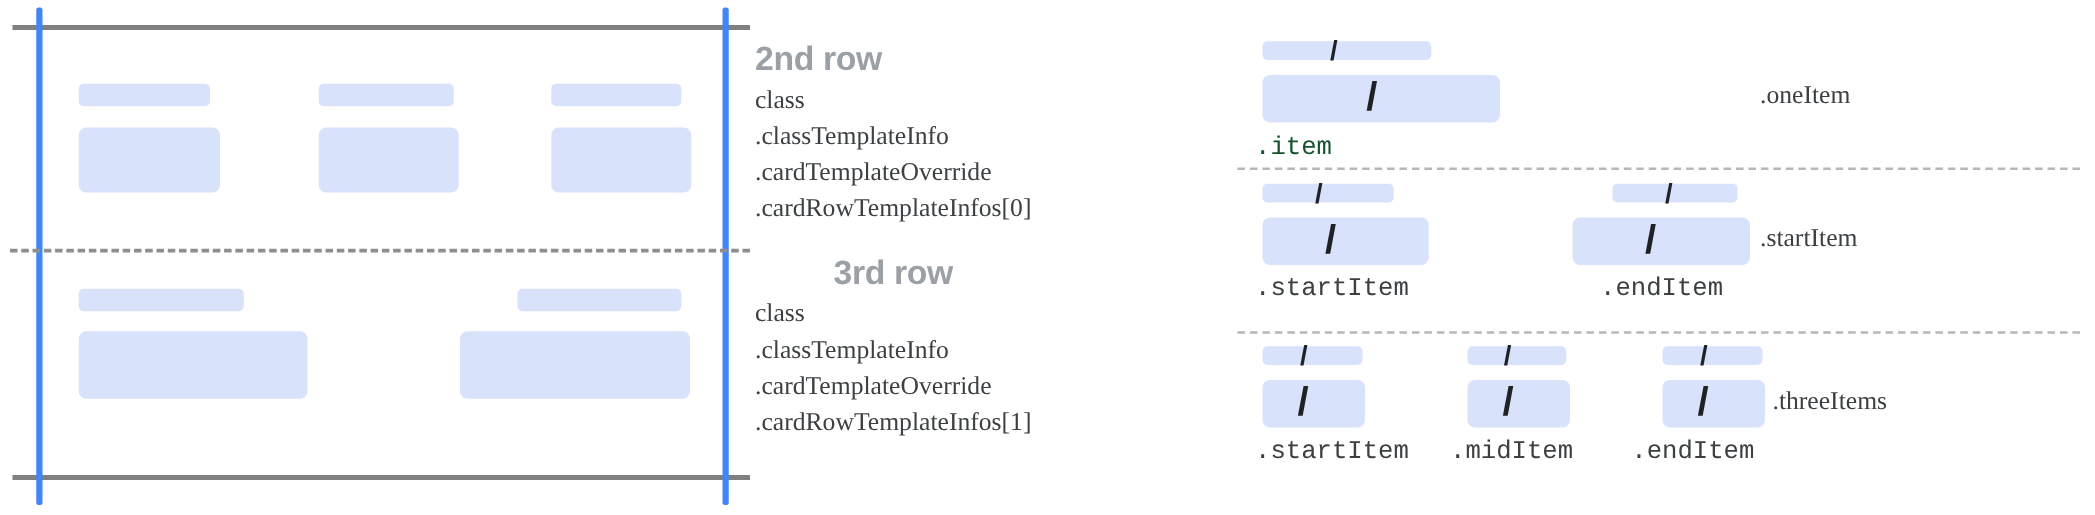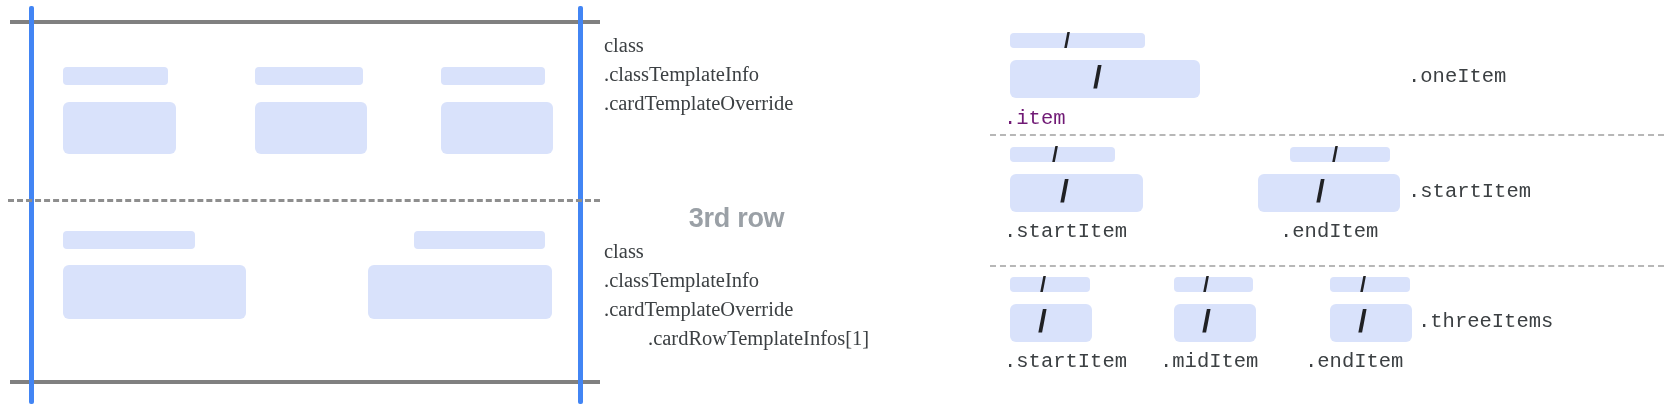--- a/index.html
+++ b/index.html
@@ -67,21 +67,21 @@
     color: #3c4043;
     line-height: 29px;
     white-space: nowrap;
   }
 
   
   #legend { position: absolute; left: 980px; top: 0; width: 696px; height: 412px; }
   .legend-row { position: absolute; left: 0; width: 696px; }
   .legend-name {
     position: absolute;
-    font-family: Liberation Mono, monospace;
+    font-family: Liberation Serif, serif;
     font-size: 20.5px;
     color: #3c4043;
     white-space: nowrap;
   }
   .item-caption {
     position: absolute;
     font-family: "Liberation Mono", monospace;
     font-size: 20.5px;
     color: #3c4043;
     white-space: nowrap;
@@ -119,44 +119,46 @@
   <div class="ph sm" style="left: 63px; top: 231px; width: 132px; height: 18px; background: rgb(217, 226, 251);"></div>
   <div class="ph" style="left: 63px; top: 265px; width: 183px; height: 54px; background: rgb(217, 226, 251);"></div>
 
   <div class="ph sm" style="left: 414px; top: 231px; width: 131px; height: 18px; background: rgb(217, 226, 251);"></div>
   <div class="ph" style="left: 368px; top: 265px; width: 184px; height: 54px; background: rgb(217, 226, 251);"></div>
 </div>
 
 <div id="annotations">
 
   <div class="anno-group" style="top:31px;">
+    <div class="anno-title" style="color: rgb(154, 160, 166);">2nd row</div>
     <div class="anno-lines" style="color: rgb(60, 64, 67);">class</div>
     <div class="anno-lines" style="color: rgb(60, 64, 67);">.classTemplateInfo</div>
     <div class="anno-lines" style="color: rgb(60, 64, 67);">.cardTemplateOverride</div>
+    <div class="anno-lines" style="color: rgb(60, 64, 67);">.cardRowTemplateInfos[0]</div>
   </div>
 
   <div class="anno-group" style="top:202px;">
     <div class="anno-title" style="color: rgb(154, 160, 166); text-align: center;">3rd row</div>
     <div class="anno-lines" style="color: rgb(60, 64, 67);">class</div>
     <div class="anno-lines" style="color: rgb(60, 64, 67);">.classTemplateInfo</div>
     <div class="anno-lines" style="color: rgb(60, 64, 67);">.cardTemplateOverride</div>
-    <div class="anno-lines" style="color: rgb(60, 64, 67); margin-left: 44px;">.cardRowTemplateInfos[1]</div>
+    <div class="anno-lines" style="color: rgb(60, 64, 67);">.cardRowTemplateInfos[1]</div>
   </div>
 </div>
 
 <div id="legend">
 
   <div class="legend-row" style="top:0;">
     <div class="ph sm" style="left: 30px; top: 33px; width: 135px; height: 15px; background: rgb(217, 226, 251);"></div>
     <div class="slash" style="left:84px; top:30px; font-size:22px;">/</div>
 
     <div class="ph" style="left: 30px; top: 60px; width: 190px; height: 38px; background: rgb(217, 226, 251);"></div>
     <div class="slash" style="left:113px; top:61px; font-size:32px;">/</div>
 
-    <div class="item-caption" style="left: 24px; top: 107px; color: #701a75;">.item</div>
+    <div class="item-caption" style="left: 24px; top: 107px; color: #14532d;">.item</div>
 
     <div class="legend-name" style="left: 428px; top: 65px; color: rgb(60, 64, 67);">.oneItem</div>
   </div>
 
   <div class="dotline" style="left:10px; top:134px; width:674px;"></div>
 
   <div class="legend-row" style="top:137px;">
 
     <div class="ph sm" style="left: 30px; top: 10px; width: 105px; height: 15px; background: rgb(217, 226, 251);"></div>
     <div class="slash" style="left:72px; top:7px; font-size:22px;">/</div>

